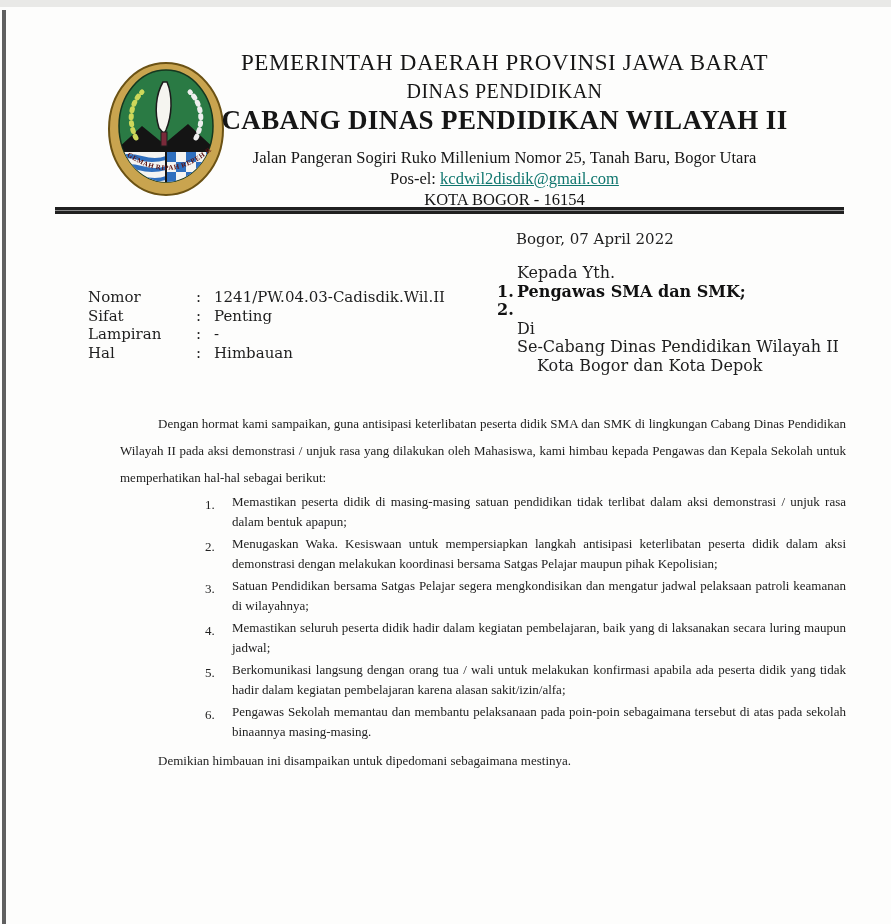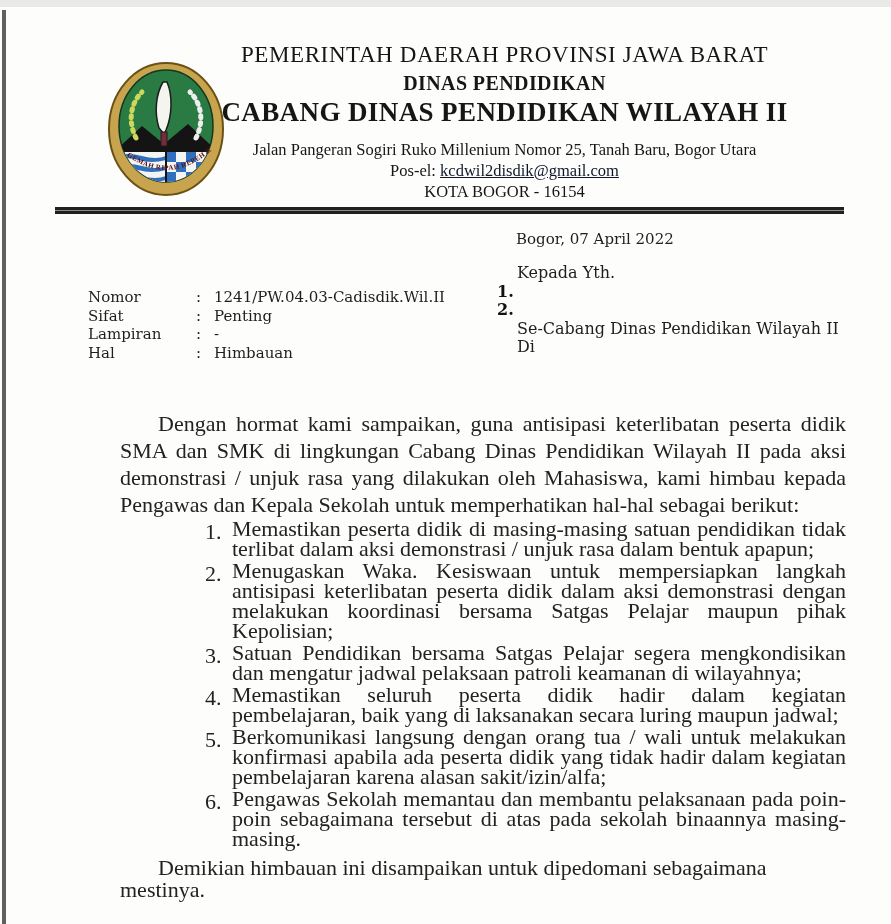--- a/index.html
+++ b/index.html
@@ -8,46 +8,46 @@
     font-family:"Liberation Serif","DejaVu Serif",serif;
     background:#ffffff; color:#1e1e1e; overflow:hidden; position:relative;
   }
   .page { position:absolute; inset:0; background:#fdfdfc; }
   
   .scan-top { position:absolute; left:0; top:0; width:100%; height:7px; background:#e9e9e7; }
   .scan-left { position:absolute; left:2px; top:10px; bottom:0; width:4px; background:#383838; opacity:.8; }
 
   
   .emblem { position:absolute; left:106px; top:60px; width:120px; height:138px; }
-  .head-text { position:absolute; left:130px; right:12px; top:42px; text-align:center; color:#161616; }
+  .head-text { position:absolute; left:130px; right:12px; top:50px; text-align:center; color:#161616; }
   .h-line1 { font-size:23px; letter-spacing:.6px; }
-  .h-line2 { font-size:20px; font-weight:bold; margin-top:4px; letter-spacing:.4px; }
+  .h-line2 { font-size:20px; font-weight:normal; margin-top:4px; letter-spacing:.4px; }
   .h-line3 { font-size:27px; font-weight:bold; margin-top:2px; letter-spacing:.4px; }
   .h-addr  { font-size:16.5px; margin-top:12px; }
   .h-mail  { font-size:16.5px; margin-top:1px; }
-  .h-mail a { color:#0f172a; text-decoration:underline; }
+  .h-mail a { color:#0f766e; text-decoration:underline; }
   .h-city  { font-size:16.5px; margin-top:1px;text-align:center; }
 
   .rule { position:absolute; left:55px; top:207px; width:789px; height:7px;
           background:linear-gradient(#202020 0 42%, #8a8a8a 42% 56%, #202020 56% 100%); }
 
   
   .date { position:absolute; left:516px; top:230px; font-family:"DejaVu Serif",serif; font-size:15px; }
   .meta { position:absolute; left:88px; top:288px; font-family:"DejaVu Serif",serif; font-size:15px; line-height:18.5px; }
   .meta .row { display:flex; }
   .meta .lab { width:108px; }
   .meta .sep { width:18px; }
   .recipient { position:absolute; left:497px; top:264px; font-family:"DejaVu Serif",serif; font-size:16px; line-height:18.5px; width:380px; }
   .r-ind { padding-left:20px; }
   .r-item { display:flex; font-weight:bold; color:#111; }
   .r-item .n { width:20px; font-weight:bold; }
   .r-city { padding-left:40px; }
 
   
-  .body { position:absolute; left:120px; top:410px; width:726px; font-size:22px; color:#222; }
+  .body { position:absolute; left:120px; top:410px; width:726px; font-size:13px; color:#222; }
   .opening { text-align:justify; text-indent:38px; line-height:27px; }
   .list { list-style:none; margin-top:1px; padding-left:85px; }
   .list li { display:flex; margin-bottom:2px; }
   .list .num { width:27px; flex:none; line-height:26px; }
   .list .txt { flex:1; text-align:justify; line-height:20px; }
   .closing { margin-top:8px; text-indent:38px; line-height:22px; }
 </style>
 </head>
 <body>
 
@@ -128,26 +128,28 @@
       <span class="lab">Hal</span>
       <span class="sep">:</span>
       <span class="val">Himbauan</span>
     </div>
   </div>
 
   <div class="recipient">
     <div class="r-ind">Kepada Yth.</div>
     <div class="r-item">
       <span class="n">1.</span>
+      <span>Pengawas SMA dan SMK;</span>
     </div>
     <div class="r-item">
       <span class="n">2.</span>
     </div>
+    <div class="r-ind">Di</div>
     <div class="r-ind">Se-Cabang Dinas Pendidikan Wilayah II</div>
-    <div class="r-ind">Di</div>
+    <div class="r-ind r-city">Kota Bogor dan Kota Depok</div>
   </div>
 
   <div class="body">
     <p class="opening">Dengan hormat kami sampaikan, guna antisipasi keterlibatan peserta didik SMA dan SMK di lingkungan Cabang Dinas Pendidikan Wilayah II pada aksi demonstrasi / unjuk rasa yang dilakukan oleh Mahasiswa, kami himbau kepada Pengawas dan Kepala Sekolah untuk memperhatikan hal-hal sebagai berikut:</p>
     <ol class="list">
       <li>
         <span class="num">1.</span>
         <span class="txt">Memastikan peserta didik di masing-masing satuan pendidikan tidak terlibat dalam aksi demonstrasi / unjuk rasa dalam bentuk apapun;</span>
       </li>
       <li>

